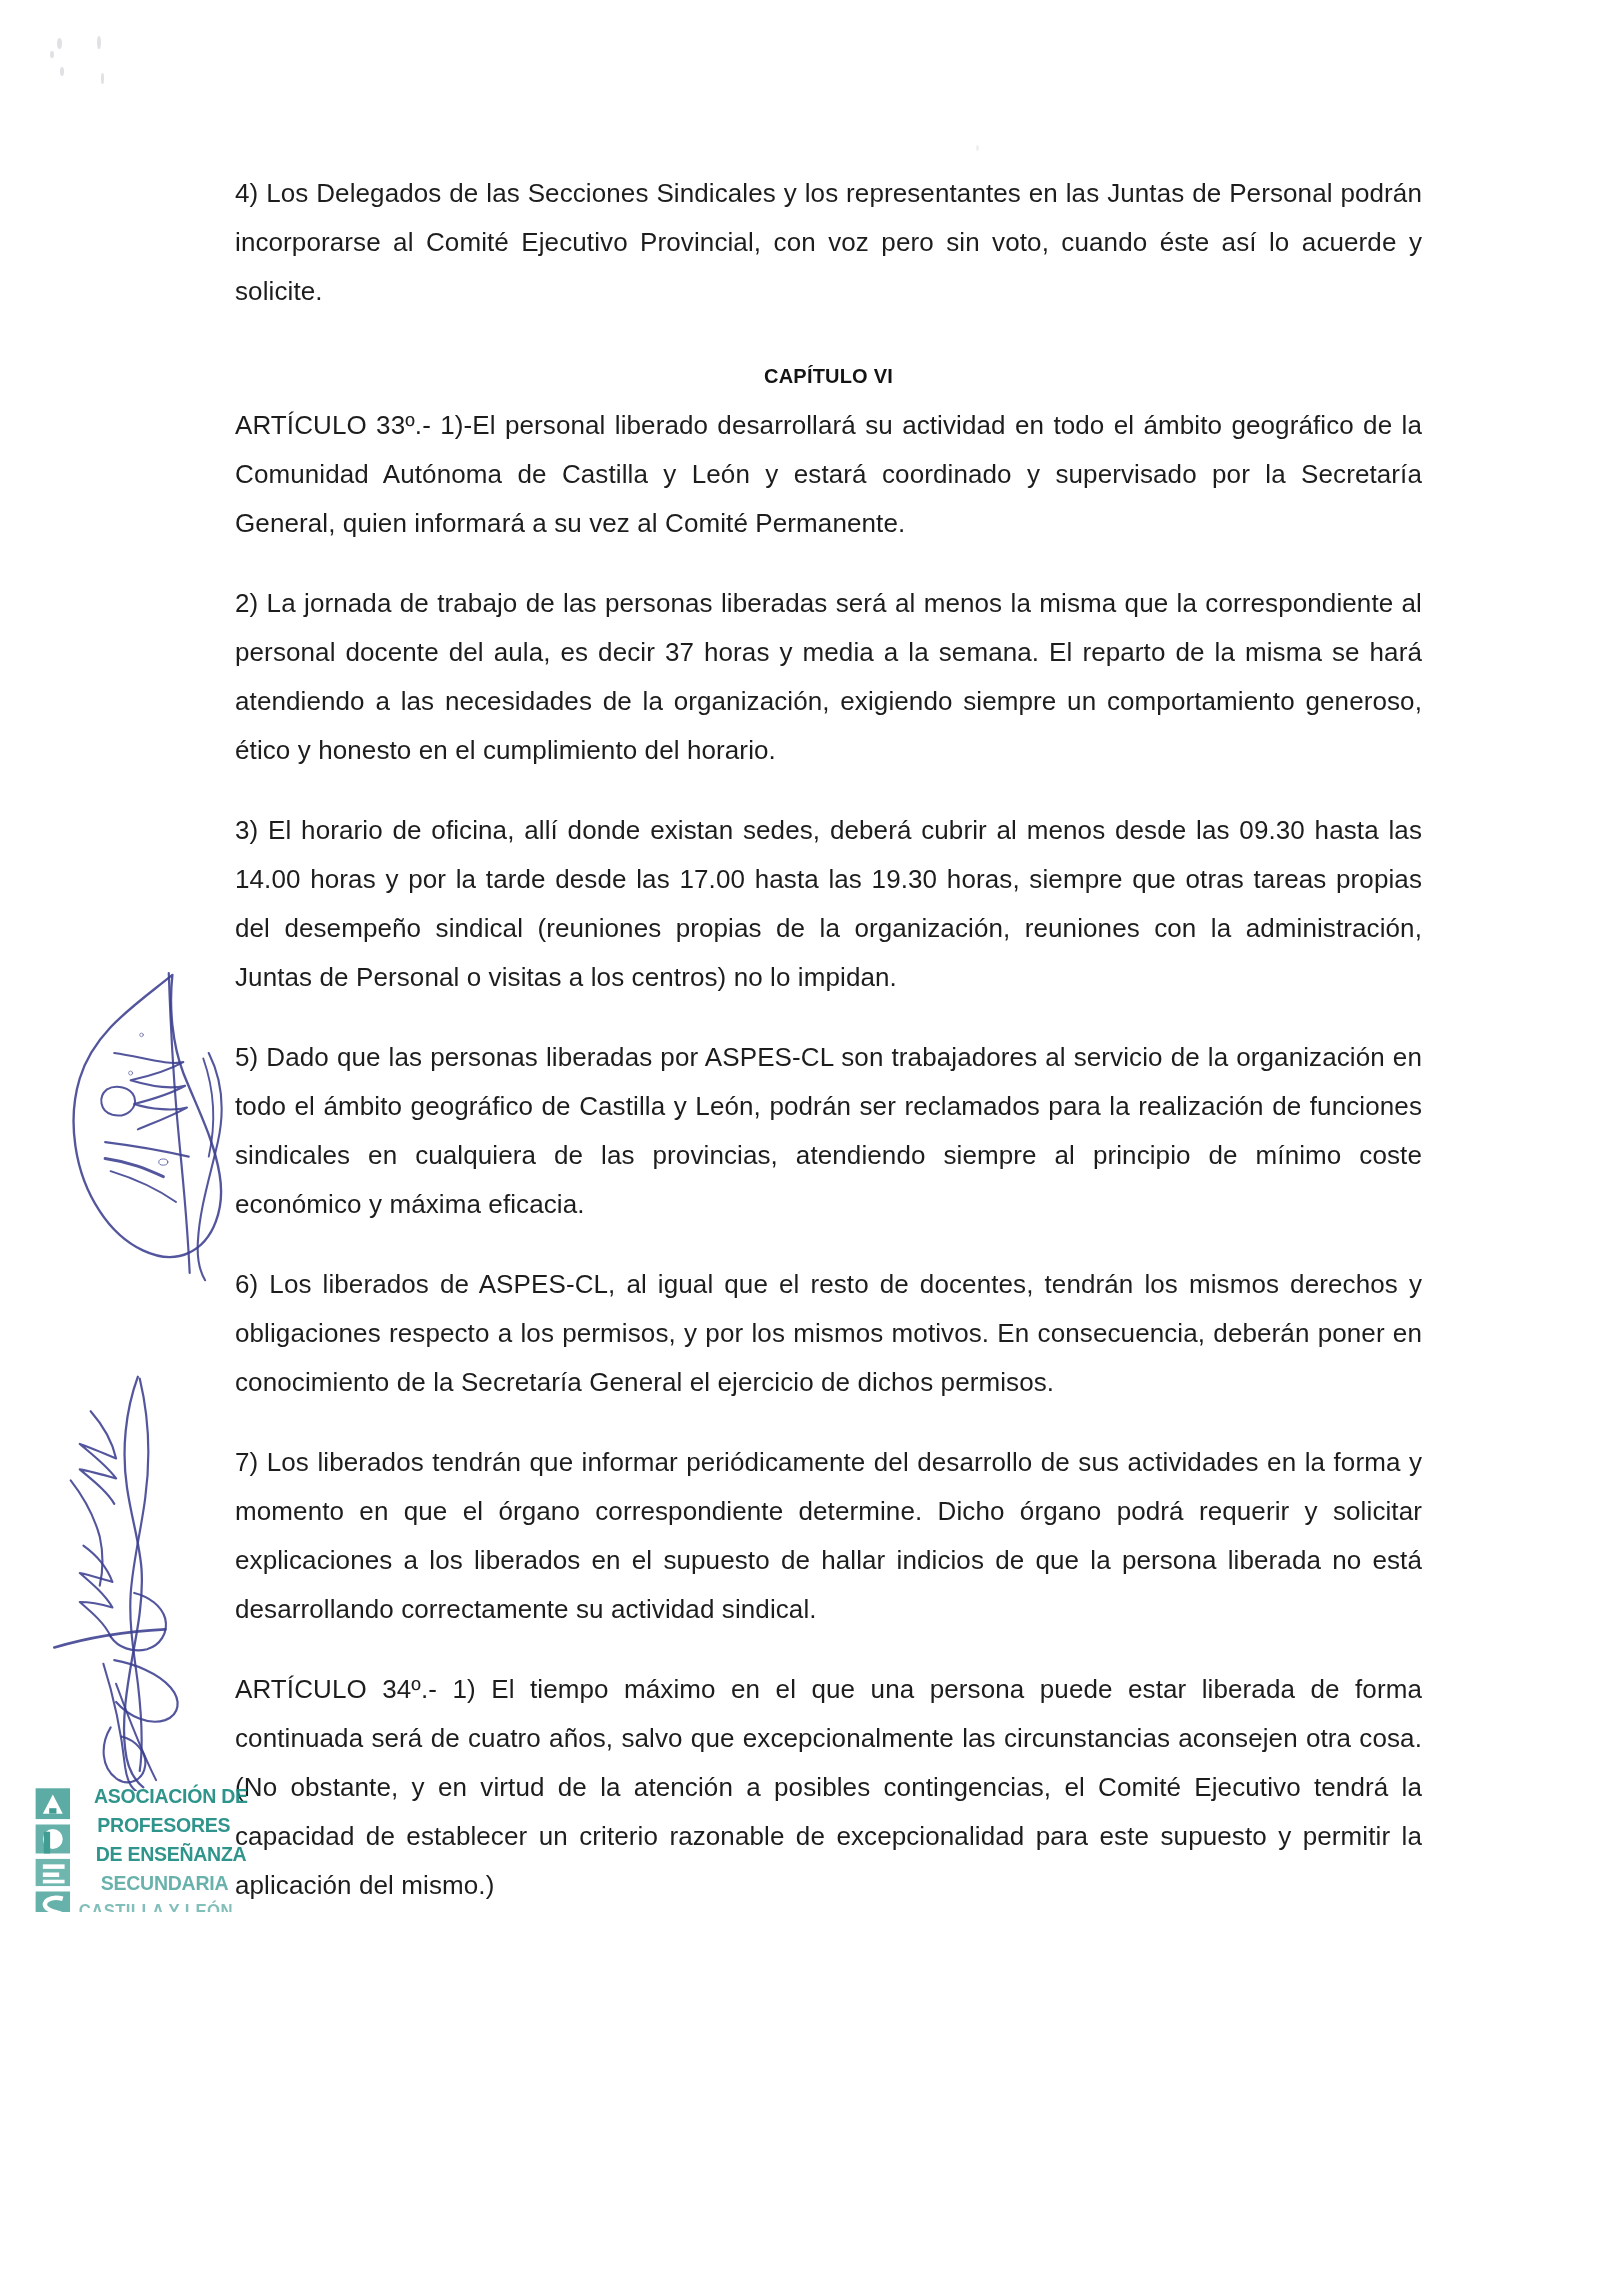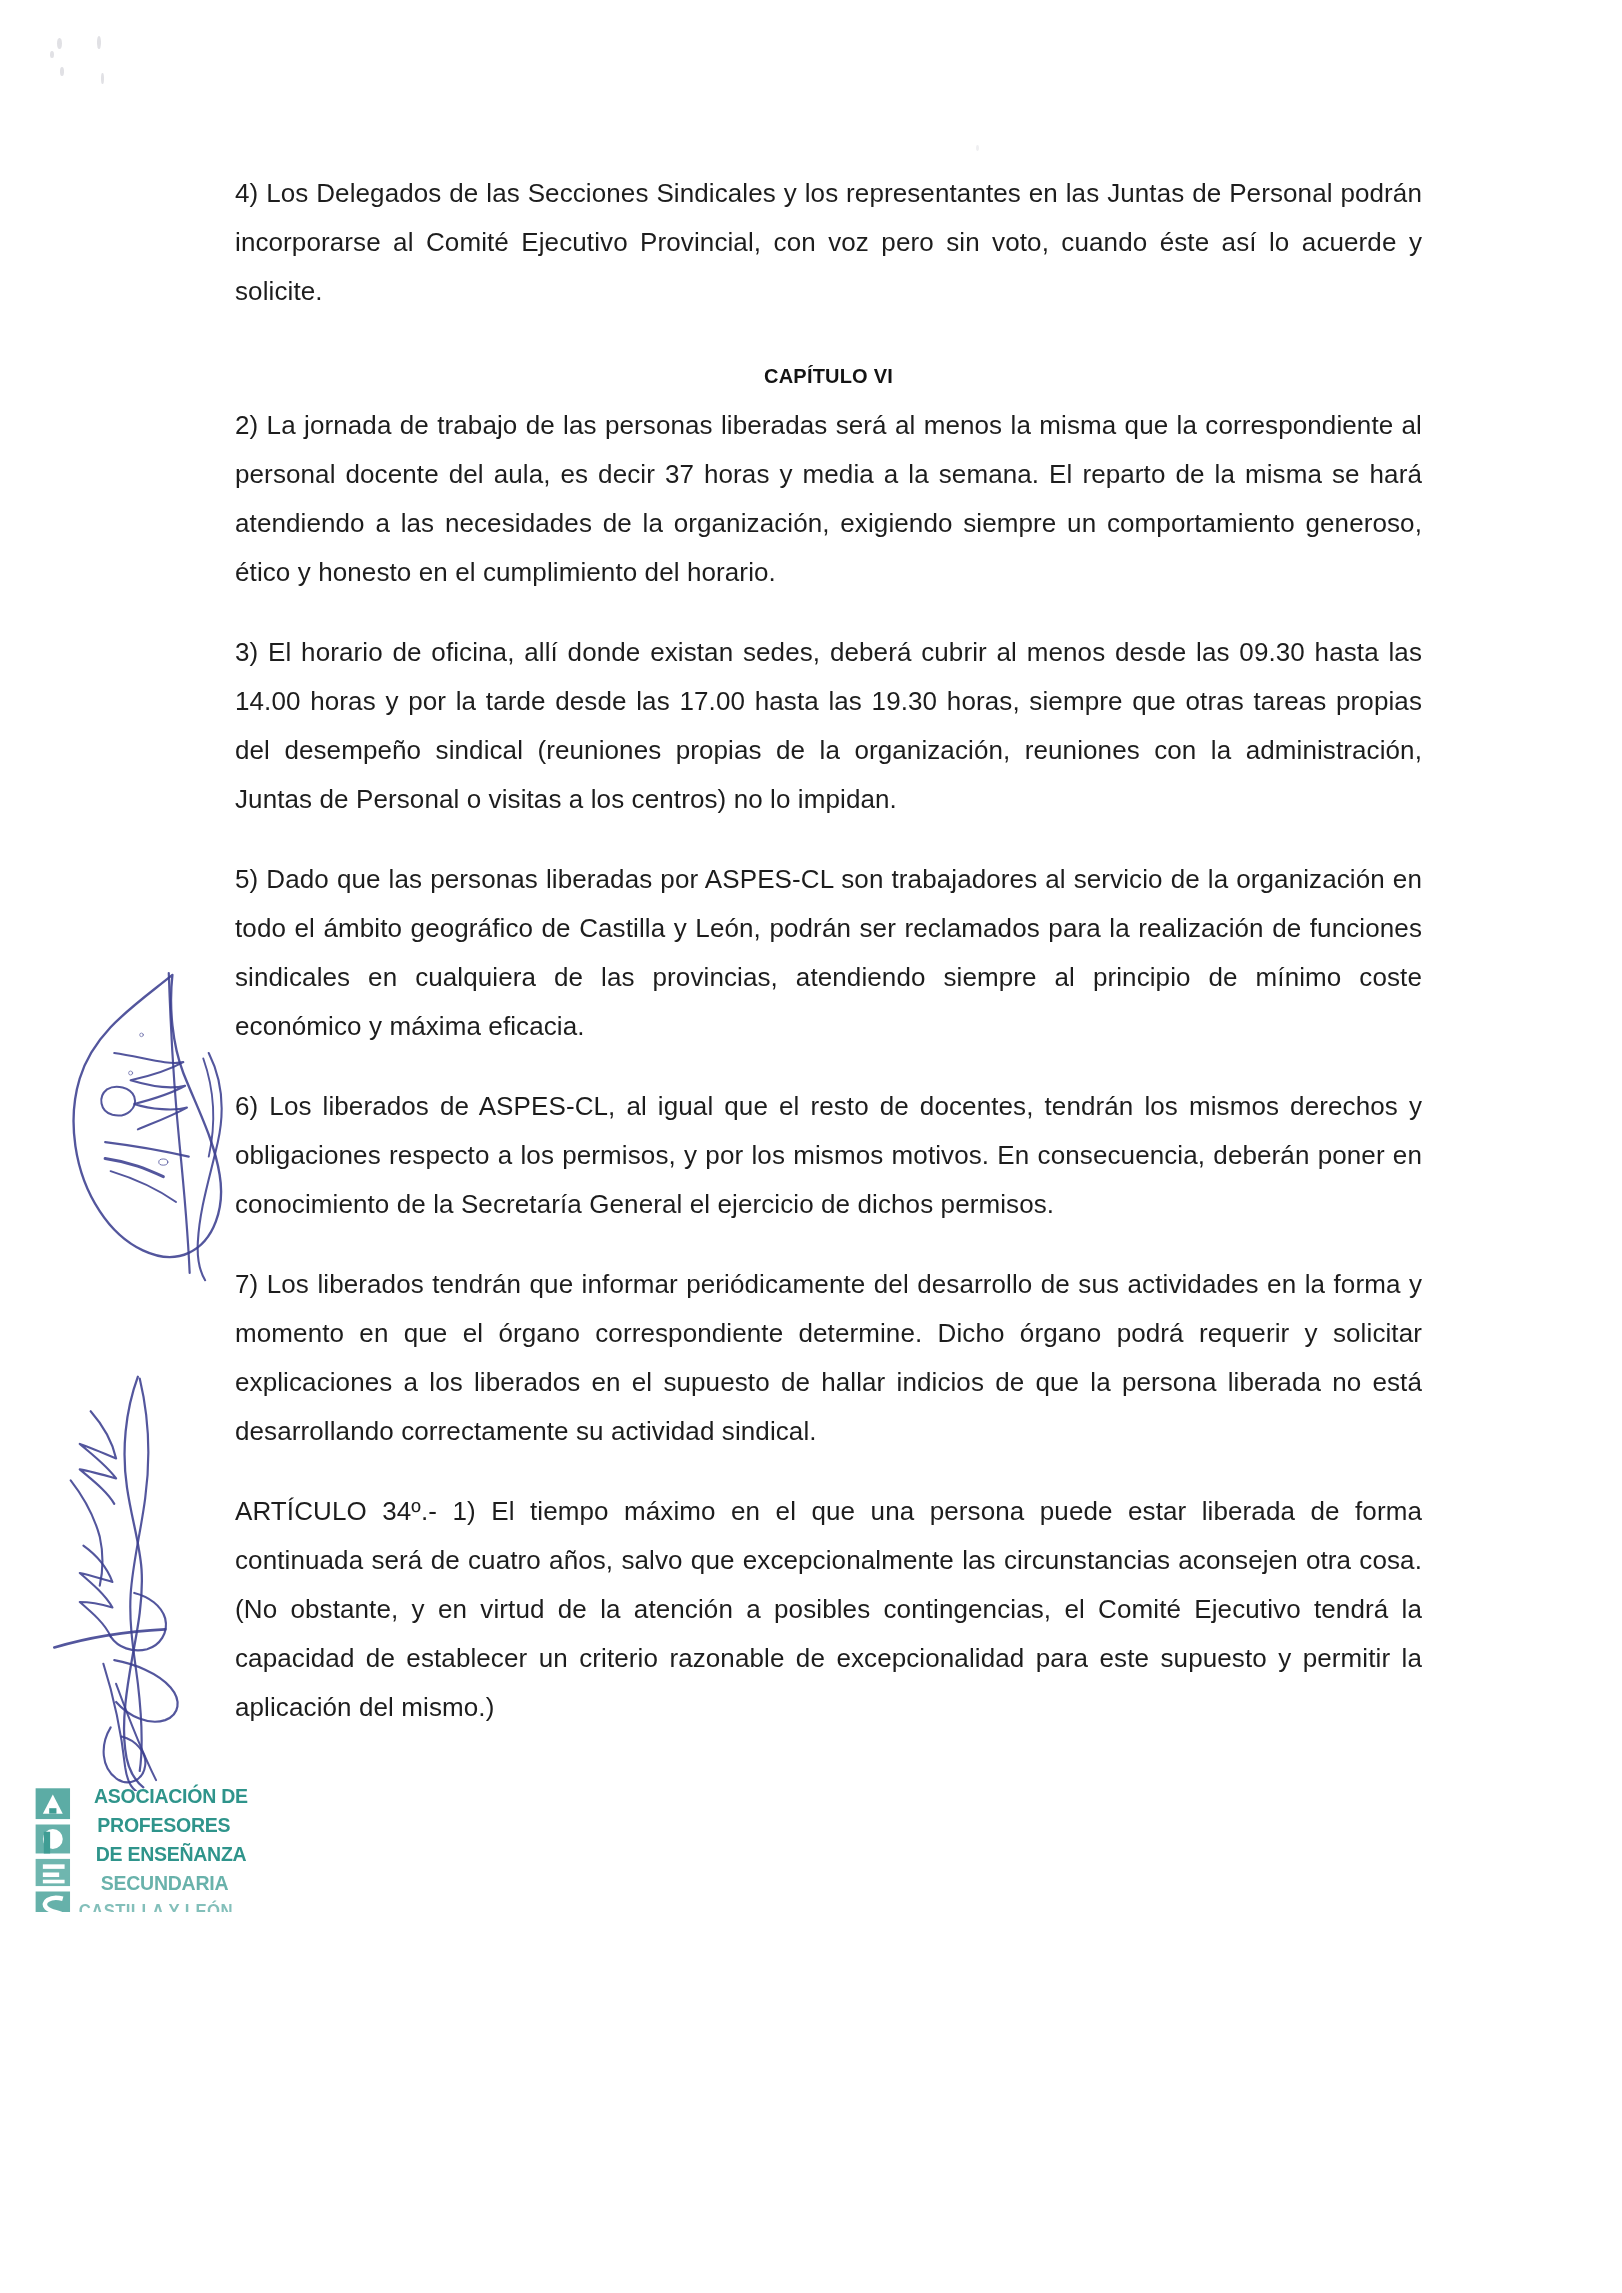--- a/index.html
+++ b/index.html
@@ -149,20 +149,21 @@
   <div class="speck" style="left:976px;top:145px; width:2.7px;  height:6.4px; opacity:.3;"></div>
 
   <div id="content">
 
     <p class="para">4) Los Delegados de las Secciones Sindicales y los representantes en las Juntas de Personal podrán incorporarse al Comité Ejecutivo Provincial, con voz pero sin voto, cuando éste así lo acuerde y solicite.</p>
 
 
     <h2 class="chapter">CAPÍTULO VI</h2>
 
 
+    <p class="para">ARTÍCULO 33º.- 1)-El personal liberado desarrollará su actividad en todo el ámbito geográfico de la Comunidad Autónoma de Castilla y León y estará coordinado y supervisado por la Secretaría General, quien informará a su vez al Comité Permanente.</p>
 
     <p class="para">2) La jornada de trabajo de las personas liberadas será al menos la misma que la correspondiente al personal docente del aula, es decir 37 horas y media a la semana. El reparto de la misma se hará atendiendo a las necesidades de la organización, exigiendo siempre un comportamiento generoso, ético y honesto en el cumplimiento del horario.</p>
 
     <p class="para">3) El horario de oficina, allí donde existan sedes, deberá cubrir al menos desde las 09.30 hasta las 14.00 horas y por la tarde desde las 17.00 hasta las 19.30 horas, siempre que otras tareas propias del desempeño sindical (reuniones propias de la organización, reuniones con la administración, Juntas de Personal o visitas a los centros) no lo impidan.</p>
 
 
     <p class="para">5) Dado que las personas liberadas por ASPES-CL son trabajadores al servicio de la organización en todo el ámbito geográfico de Castilla y León, podrán ser reclamados para la realización de funciones sindicales en cualquiera de las provincias, atendiendo siempre al principio de mínimo coste económico y máxima eficacia.</p>
 
     <p class="para">6) Los liberados de ASPES-CL, al igual que el resto de docentes, tendrán los mismos derechos y obligaciones respecto a los permisos, y por los mismos motivos. En consecuencia, deberán poner en conocimiento de la Secretaría General el ejercicio de dichos permisos.</p>
 

